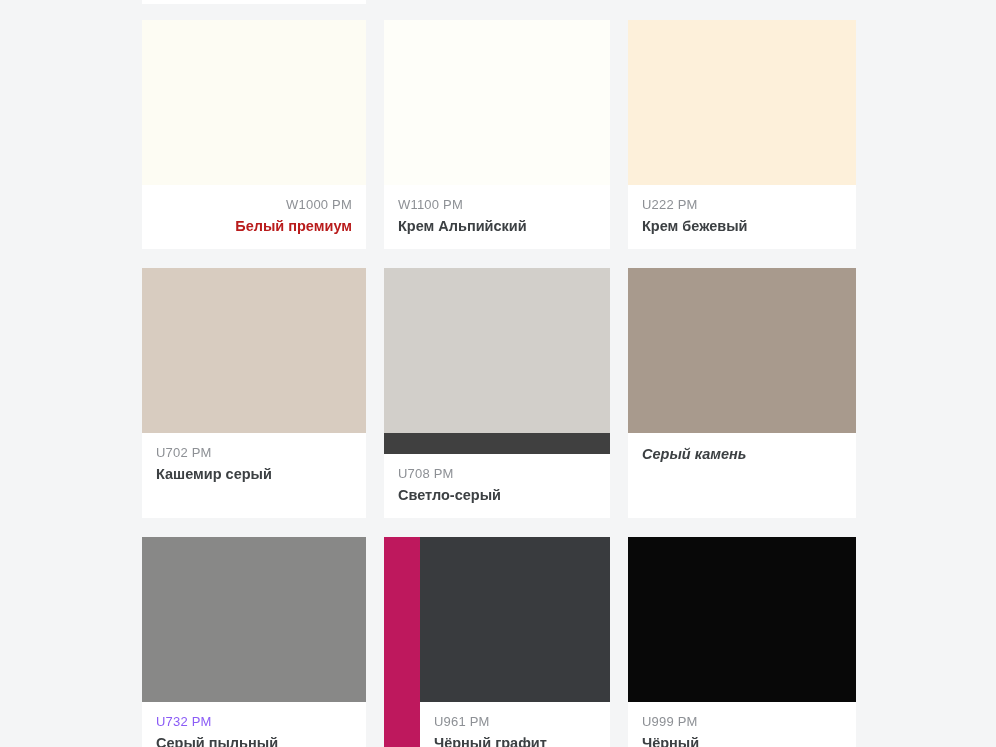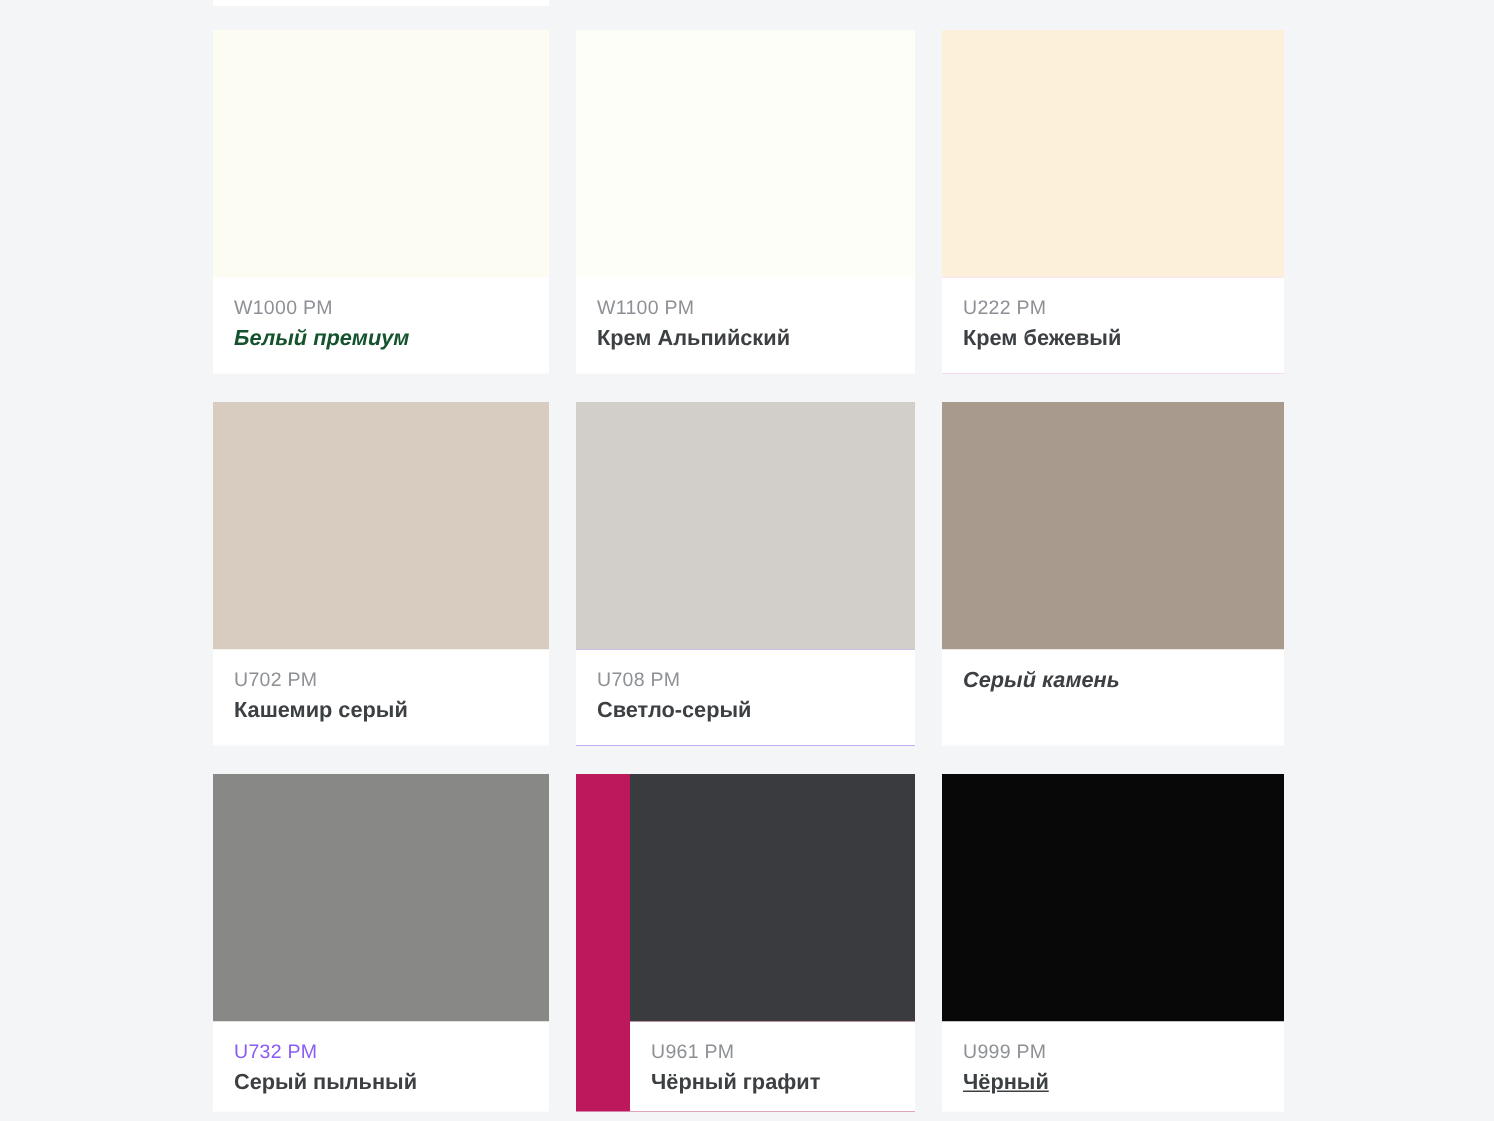--- a/index.html
+++ b/index.html
@@ -87,25 +87,25 @@
 </style>
 </head>
 <body style="background: rgb(244, 245, 246);">
 
 <div class="catalog-viewport">
 
   <div class="prev-row-sliver"></div>
 
   <div class="swatch-grid">
 
-    <div class="swatch-card" style="background: rgb(255, 255, 255);">
+    <div class="swatch-card" style="background: rgb(255, 255, 255); text-align: right;">
       <div class="swatch-chip" style="background-color: rgb(253, 252, 243);"></div>
       <div class="swatch-meta">
         <p class="swatch-code" style="color: rgb(141, 144, 149);">W1000 PM</p>
-        <p class="swatch-name" style="color: #14532d; font-style: italic;">Белый премиум</p>
+        <p class="swatch-name" style="color: #b91c1c;">Белый премиум</p>
       </div>
     </div>
 
     <div class="swatch-card" style="background: rgb(255, 255, 255);">
       <div class="swatch-chip" style="background-color: rgb(254, 254, 249);"></div>
       <div class="swatch-meta">
         <p class="swatch-code" style="color: rgb(141, 144, 149);">W1100 PM</p>
         <p class="swatch-name" style="color: rgb(60, 64, 67);">Крем Альпийский</p>
       </div>
     </div>
@@ -119,21 +119,21 @@
     </div>
 
     <div class="swatch-card" style="background: rgb(255, 255, 255);">
       <div class="swatch-chip" style="background-color: rgb(216, 204, 192);"></div>
       <div class="swatch-meta">
         <p class="swatch-code" style="color: rgb(141, 144, 149);">U702 PM</p>
         <p class="swatch-name" style="color: rgb(60, 64, 67);">Кашемир серый</p>
       </div>
     </div>
 
-    <div class="swatch-card" style="background: #6d28d9;">
+    <div class="swatch-card" style="background: #404040; gap: 21px;">
       <div class="swatch-chip" style="background-color: rgb(210, 207, 202);"></div>
       <div class="swatch-meta">
         <p class="swatch-code" style="color: rgb(141, 144, 149);">U708 PM</p>
         <p class="swatch-name" style="color: rgb(60, 64, 67);">Светло-серый</p>
       </div>
     </div>
 
     <div class="swatch-card" style="background: rgb(255, 255, 255);">
       <div class="swatch-chip" style="background-color: rgb(168, 154, 141);"></div>
       <div class="swatch-meta">

